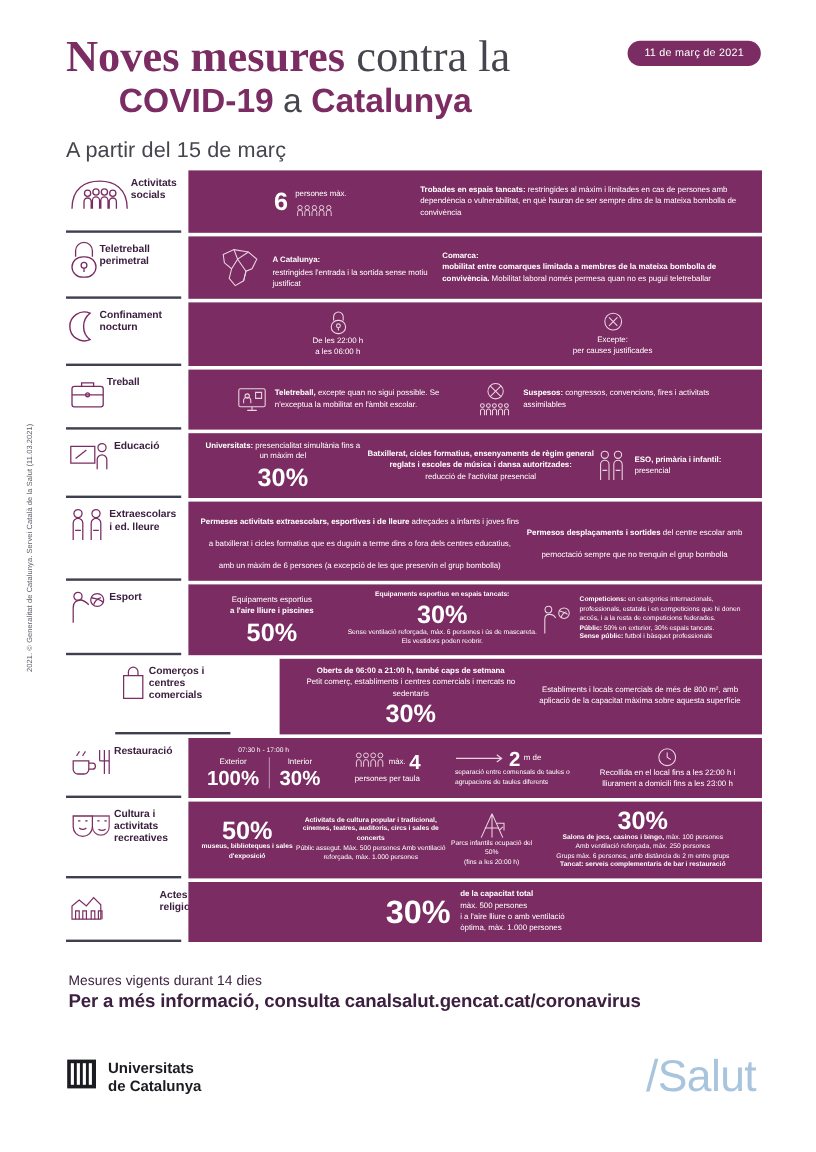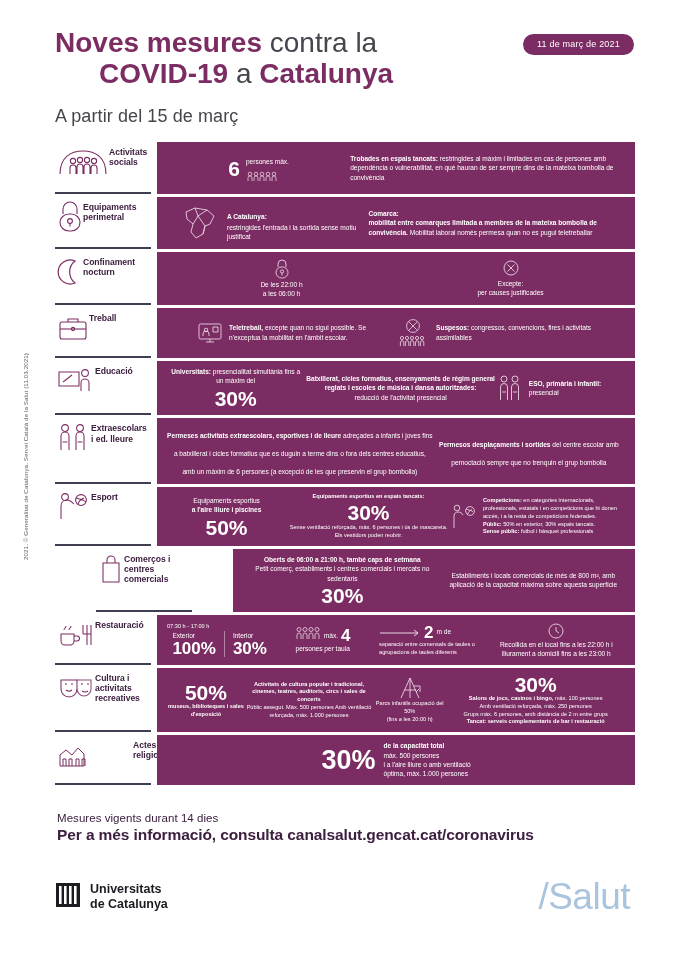--- a/index.html
+++ b/index.html
@@ -19,21 +19,21 @@
     transform: rotate(-90deg);
     transform-origin: left top;
     font-size: 6.2px;
     letter-spacing: .1px;
     color: #5c5c64;
     white-space: nowrap;
   }
 
   
   .header { position: absolute; left: 55px; top: 28px; width: 580px; }
-  .h-line1 { font-size: 28px; color: #7b2c62; line-height: 1.08; white-space: nowrap; }
+  .h-line1 { font-size: 37px; color: #7b2c62; line-height: 1.08; white-space: nowrap; font-family: Liberation Serif, serif; }
   .h-line1 b { font-weight: bold; }
   .h-line1 .thin { font-weight: normal; color: #45454d; }
   .h-line2 { font-size: 28px; line-height: 1.12; white-space: nowrap; margin-left: 44px; }
   .h-line2 b { font-weight: bold; color: #7b2c62; }
   .h-line2 .thin { font-weight: normal; color: #45454d; }
   .h-line3 { font-size: 18px; color: #45454d; margin-top: 16px; letter-spacing: .1px; }
 
   .datebadge {
     position: absolute; right: 46px; top: 34px;
     background: #7b2c62; color: #fff;
@@ -172,21 +172,21 @@
         <div class="cat-icon">
           <svg width="26" height="32" viewBox="0 0 26 32">
               <g fill="none" stroke="#7b2c62" stroke-width="1.1">
           <path d="M6 13V8a7 7 0 0114 0v5"></path>
                 <rect x="3" y="13" width="20" height="17" rx="9"></rect>
                 <circle cx="13" cy="20" r="2.4"></circle>
                 <path d="M13 22.4v3.2"></path>
               </g>
             </svg>
         </div>
-        <div class="cat-label">Equipaments perimetral</div>
+        <div class="cat-label">Teletreball perimetral</div>
       </div>
       <div class="content">
         <div class="cell" style="width:44%;padding-left:14px">
           <span class="ico">
             <svg width="40" height="38" viewBox="0 0 40 38">
                 <g fill="none" stroke="#e8d5e2" stroke-width=".9">
             <path d="M5 8 L14 4 L26 6 L33 12 L29 20 L24 22 L22 30 L15 34 L10 28 L12 20 L6 15 Z"></path>
             <path d="M14 4 L17 12 L26 6 M17 12 L12 20 M17 12 L24 22 M22 30 L24 22"></path>
                 </g>
               </svg>
@@ -432,21 +432,21 @@
                 <path d="M4 13h13v7a4 4 0 01-4 4H8a4 4 0 01-4-4z"></path>
                 <path d="M17 15h3a2.5 2.5 0 010 5h-3"></path>
                 <path d="M7 9c0-2 2-2 2-4M12 9c0-2 2-2 2-4"></path>
                 <path d="M26 4v9M30 4v9M34 4v9M26 13h8v11M30 13v11"></path>
               </g>
             </svg>
         </div>
         <div class="cat-label">Restauració</div>
       </div>
       <div class="content">
-        <div style="width:23%;">
+        <div style="width:23%;text-align:center">
           <div class="t5">07:30 h - 17:00 h</div>
           <div style="display:flex;justify-content:center;gap:8px">
             <div>
                 <div class="t">Exterior</div>
                 <div class="big-sm">100%</div>
               </div>
             <div style="border-left:1px solid #b384a6;padding-left:8px">
                 <div class="t">Interior</div>
                 <div class="big-sm">30%</div>
               </div>

